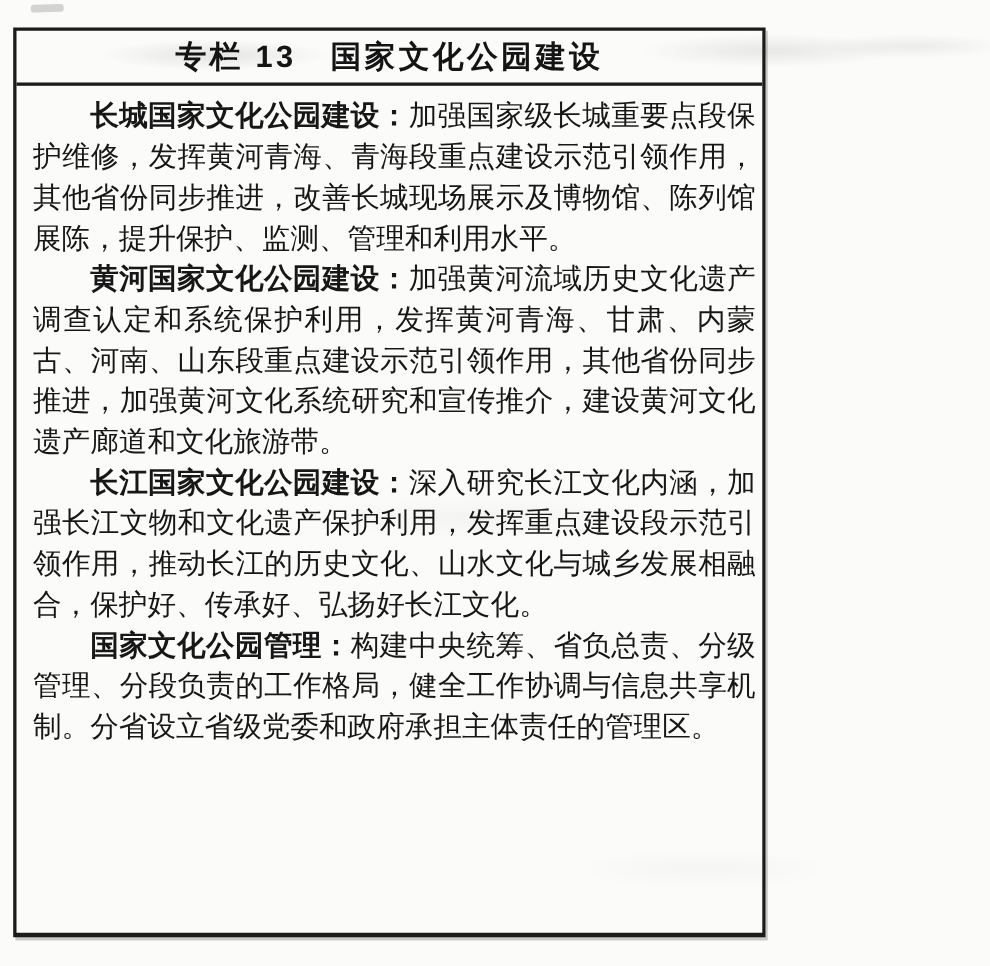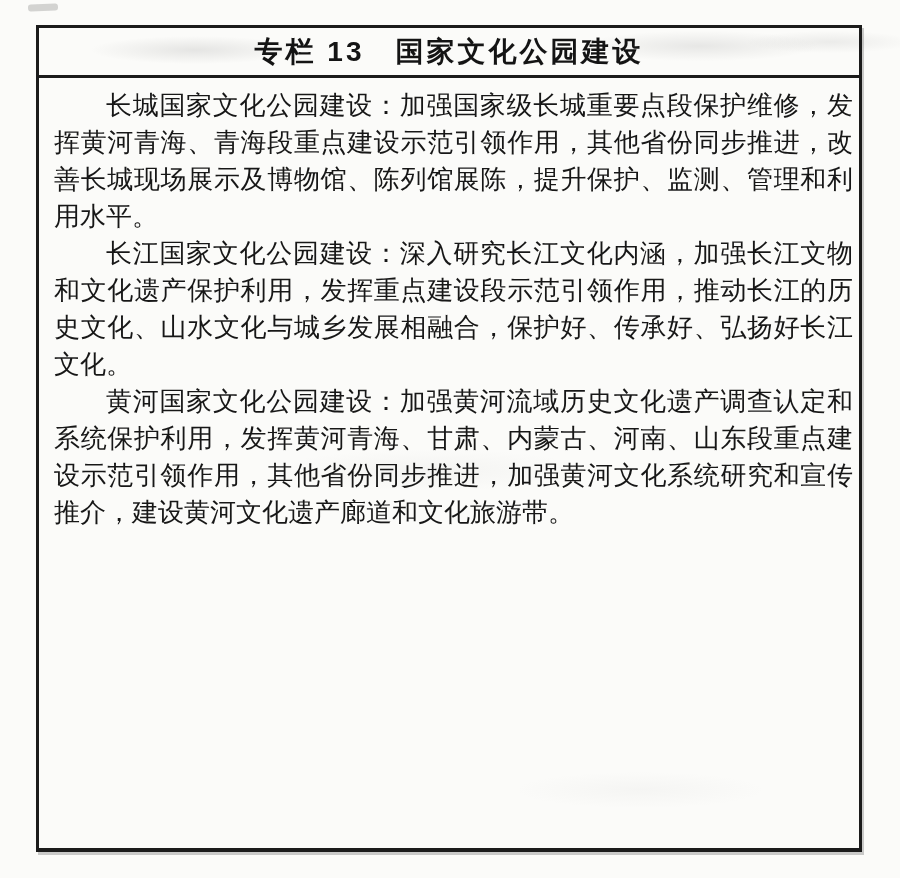--- a/index.html
+++ b/index.html
@@ -27,22 +27,22 @@
   .scan-artifact {
     position: absolute;
     left: 28px; top: 4px;
     width: 30px; height: 7px;
     background: rgba(90,90,90,0.25);
     border-radius: 3px;
     transform: rotate(-2deg);
   }
   .panel {
     position: absolute;
-    left: 36px; top: 25px;
-    width: 826px; height: 827px;
+    left: 12px; top: 25px;
+    width: 684px; height: 827px;
     box-sizing: border-box;
     border: 3px solid #1b1b1b;
     border-bottom-width: 4px;
     box-shadow: 2px 3px 0 rgba(110,110,110,0.35);
     background: transparent;
   }
   .panel-title {
     height: 47px;
     border-bottom: 3px solid #1b1b1b;
     display: flex;
@@ -63,37 +63,38 @@
     line-height: 37px;
     text-align: justify;
     color: #171717;
     overflow: hidden;
   }
   .panel-body p {
     margin: 0;
     text-indent: 2em;
   }
   .lead {
-    font-weight: normal;
+    font-weight: bold;
     margin-top: 42px;
   }
 </style>
 </head>
 <body>
 
 <div class="page">
   <div class="scan-artifact"></div>
 
   <div class="panel">
     <div class="panel-title">专栏 13　国家文化公园建设</div>
 
     <div class="panel-body">
       <p><span class="lead">长城国家文化公园建设：</span><span>加强国家级长城重要点段保护维修，发挥黄河青海、青海段重点建设示范引领作用，其他省份同步推进，改善长城现场展示及博物馆、陈列馆展陈，提升保护、监测、管理和利用水平。</span></p>
 
 
 
+      <p><span class="lead">黄河国家文化公园建设：</span><span>加强黄河流域历史文化遗产调查认定和系统保护利用，发挥黄河青海、甘肃、内蒙古、河南、山东段重点建设示范引领作用，其他省份同步推进，加强黄河文化系统研究和宣传推介，建设黄河文化遗产廊道和文化旅游带。</span></p>
+
       <p><span class="lead">长江国家文化公园建设：</span><span>深入研究长江文化内涵，加强长江文物和文化遗产保护利用，发挥重点建设段示范引领作用，推动长江的历史文化、山水文化与城乡发展相融合，保护好、传承好、弘扬好长江文化。</span></p>
 
-      <p><span class="lead">黄河国家文化公园建设：</span><span>加强黄河流域历史文化遗产调查认定和系统保护利用，发挥黄河青海、甘肃、内蒙古、河南、山东段重点建设示范引领作用，其他省份同步推进，加强黄河文化系统研究和宣传推介，建设黄河文化遗产廊道和文化旅游带。</span></p>
-
+      <p><span class="lead">国家文化公园管理：</span><span>构建中央统筹、省负总责、分级管理、分段负责的工作格局，健全工作协调与信息共享机制。分省设立省级党委和政府承担主体责任的管理区。</span></p>
     </div>
   </div>
 </div>
 
 </body></html>

